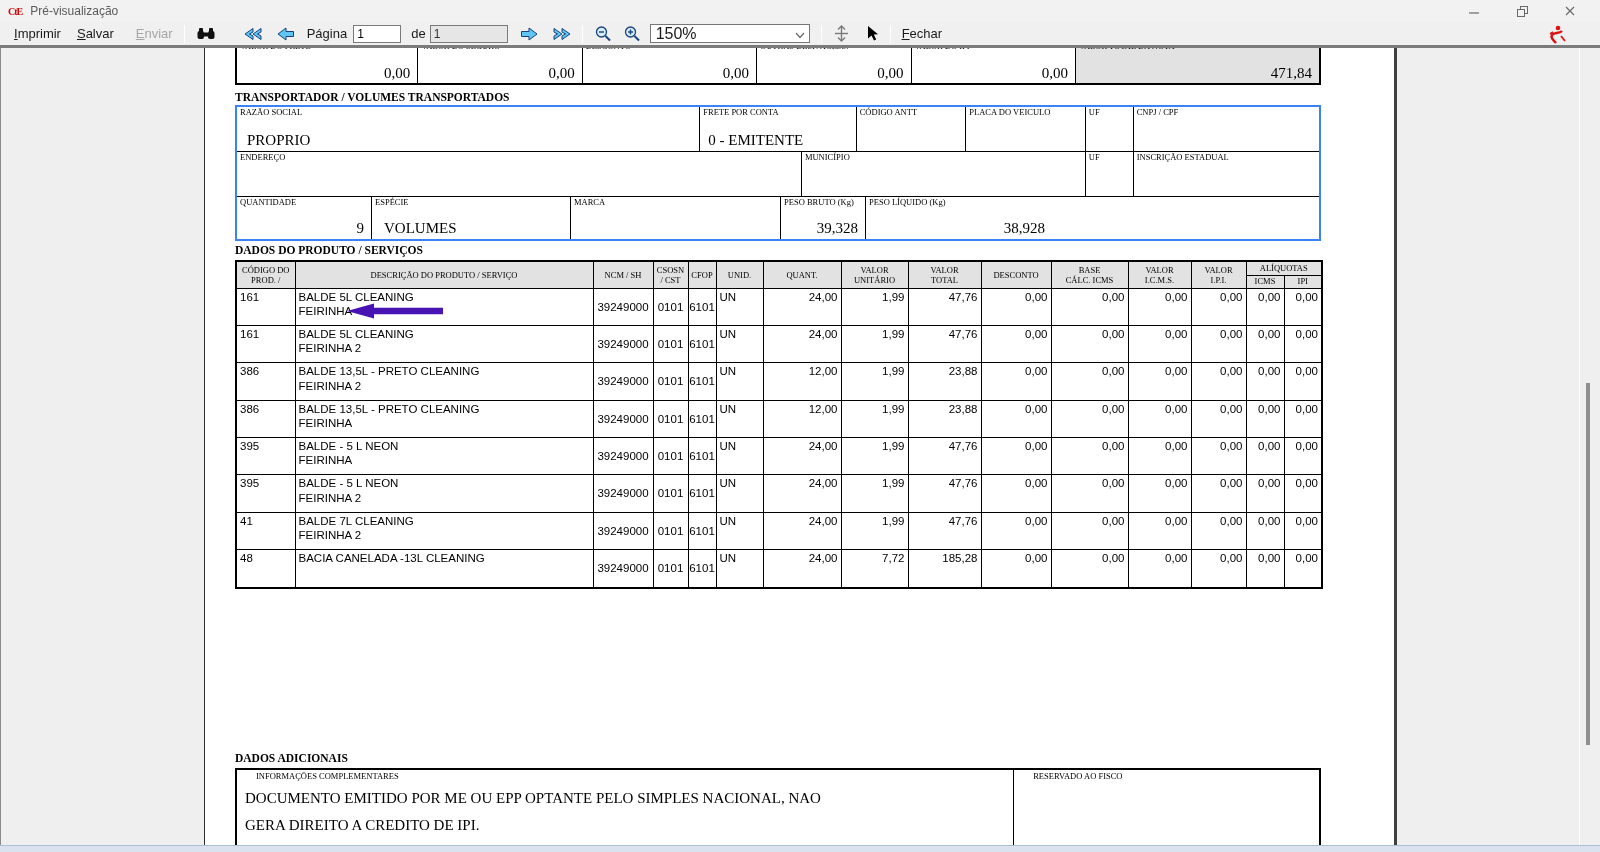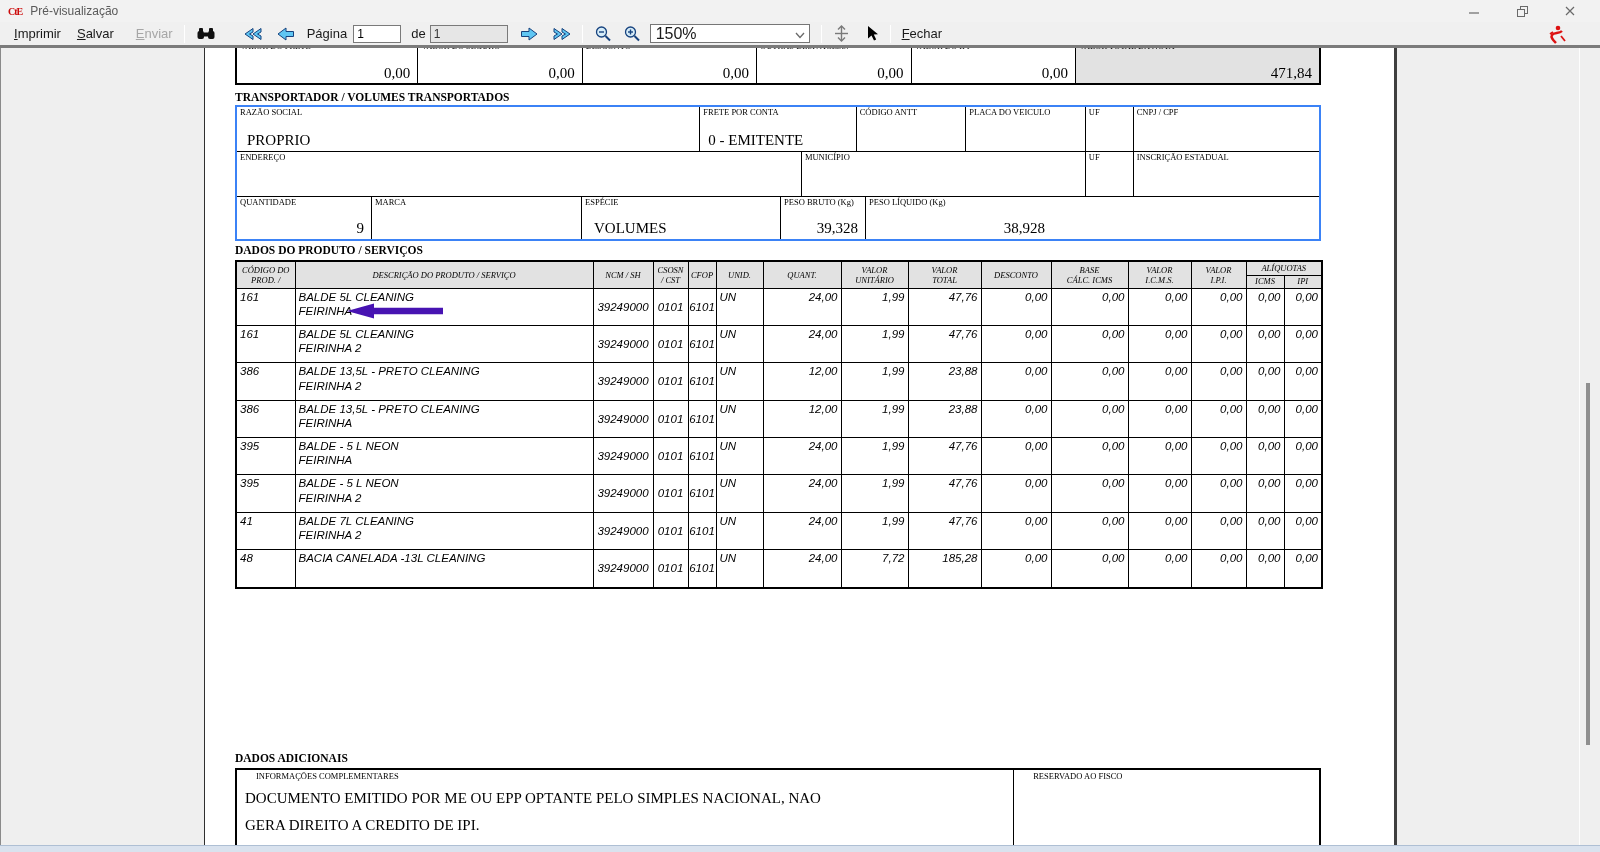--- a/index.html
+++ b/index.html
@@ -49,21 +49,21 @@
   .transp { position:absolute; top:57px; left:0; width:1086px; border:2px solid #3b82f6; }
   .trow { display:flex; border-bottom:1px solid #000; }
   .trow:last-child { border-bottom:none; }
   .fcell { position:relative; border-right:1px solid #000; }
   .fcell:last-child { border-right:none; }
   .fcell .lab { position:absolute; top:1px; left:3px; }
   .v-bl { position:absolute; bottom:2px; left:10px; }
   .v-br { position:absolute; bottom:2px; right:7px; }
   
   .ptable-wrap { position:absolute; top:212px; left:0; }
-  table.ptable { border-collapse:collapse; table-layout:fixed; width:1086px; border:2px solid #000;font-style:italic; }
+  table.ptable { border-collapse:collapse; table-layout:fixed; width:1086px; border:2px solid #000; }
   .ptable th { background:#e2e2e2; font-family:"Liberation Serif", serif; font-weight:normal;
                font-size:8.5px; line-height:1.2; text-align:center; vertical-align:middle;
                border:1px solid #000; padding:0 1px; }
   .ptable thead tr:first-child { height:14px; }
   .ptable thead tr:nth-child(2) { height:13px; }
   .ptable td { border:1px solid #000; font-size:11.5px; line-height:1.25; vertical-align:top;
                padding:1px 3px; font-family:"Liberation Sans", sans-serif; overflow:hidden; }
   .ptable tbody tr { height:32px; }
   .ptable tbody tr.short { height:20px; }
   .num { text-align:right; } .ctr { text-align:center; padding:11px 0 !important; } .lft { text-align:left; }
@@ -266,26 +266,26 @@
           </div>
           <div class="fcell" style="width:186px">
             <span class="lab">INSCRIÇÃO ESTADUAL</span>
           </div>
         </div>
         <div class="trow" style="height:42px">
           <div class="fcell" style="width:135px">
             <span class="lab">QUANTIDADE</span>
             <span class="val v-br">9</span>
           </div>
-          <div class="fcell" style="width:210px">
-            <span class="lab">MARCA</span>
-          </div>
           <div class="fcell" style="width:199px">
             <span class="lab">ESPÉCIE</span>
             <span class="val v-bl" style="left:12px">VOLUMES</span>
+          </div>
+          <div class="fcell" style="width:210px">
+            <span class="lab">MARCA</span>
           </div>
           <div class="fcell" style="width:85px">
             <span class="lab">PESO BRUTO (Kg)</span>
             <span class="val v-br">39,328</span>
           </div>
           <div class="fcell" style="width:186px">
             <span class="lab">PESO LÍQUIDO (Kg)</span>
             <span class="val v-br">38,928</span>
           </div>
         </div>

